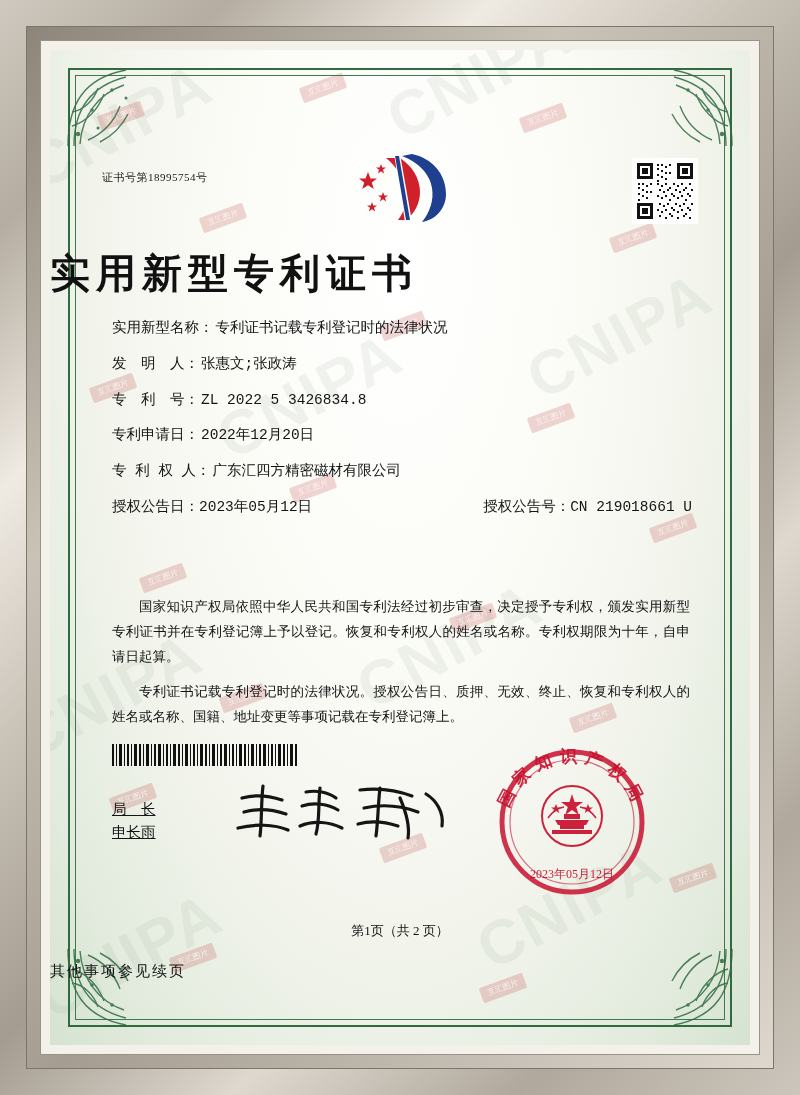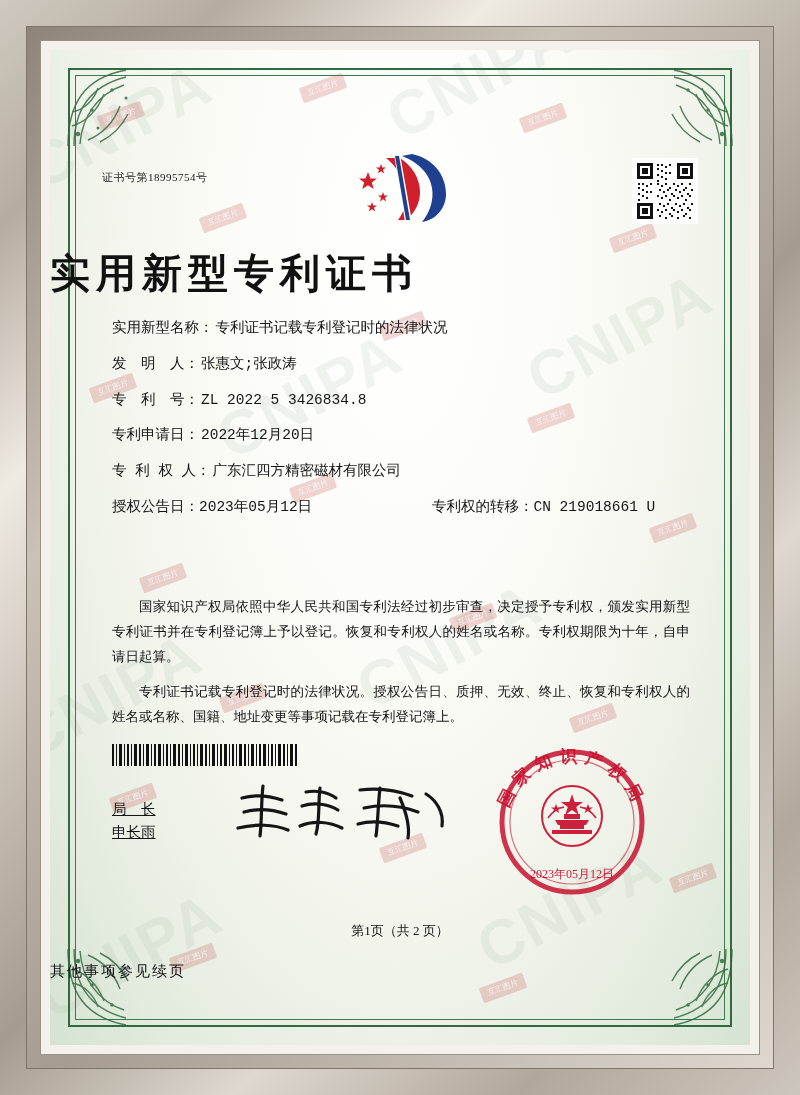--- a/index.html
+++ b/index.html
@@ -167,20 +167,21 @@
     flex: 1 1 auto;
     padding-left: 2px;
   }
   .field-value .cont {
     display: block;
     padding-left: 0;
   }
   .row-two {
     display: flex;
     margin-bottom: 15px;
+    justify-content: space-between;
   }
   .row-two .half { display: flex; }
   .row-two .half.left { width: 320px; }
 
   .paragraphs {
     position: absolute;
     left: 62px; top: 545px;
     width: 578px;
     font-size: 13.5px;
     line-height: 1.85;
@@ -488,21 +489,21 @@
           <span class="field-value">广东汇四方精密磁材有限公司</span>
         </div>
 
 
         <div class="row-two">
           <span class="half left">
             <span class="field-label">授权公告日：</span>
             <span>2023年05月12日</span>
           </span>
           <span class="half">
-            <span class="field-label">专利权的转移：</span>
+            <span class="field-label">授权公告号：</span>
             <span>CN 219018661 U</span>
           </span>
         </div>
 
       </div>
 
       <div class="paragraphs">
         <p>国家知识产权局依照中华人民共和国专利法经过初步审查，决定授予专利权，颁发实用新型专利证书并在专利登记簿上予以登记。恢复和专利权人的姓名或名称。专利权期限为十年，自申请日起算。</p>
         <p>专利证书记载专利登记时的法律状况。授权公告日、质押、无效、终止、恢复和专利权人的姓名或名称、国籍、地址变更等事项记载在专利登记簿上。</p>
       </div>

